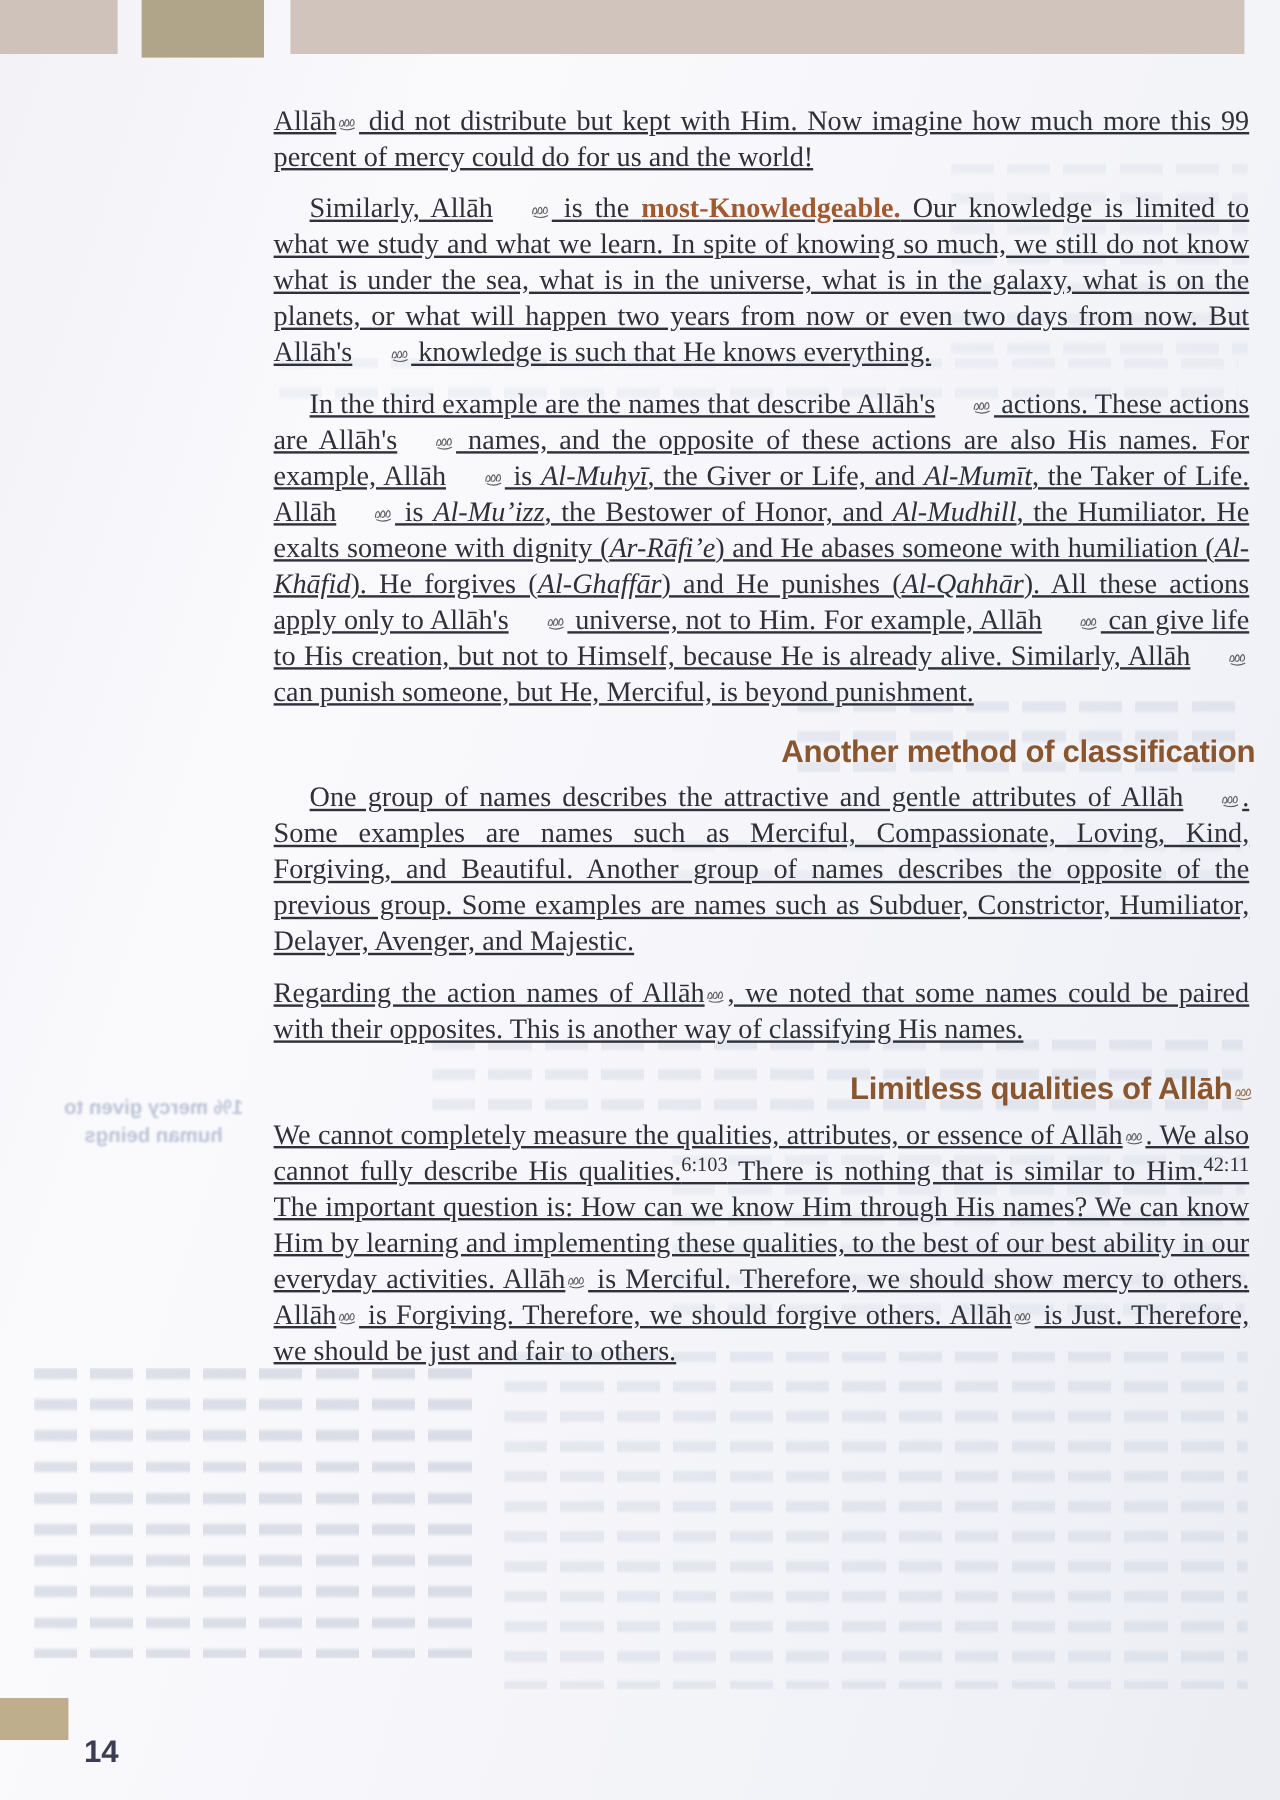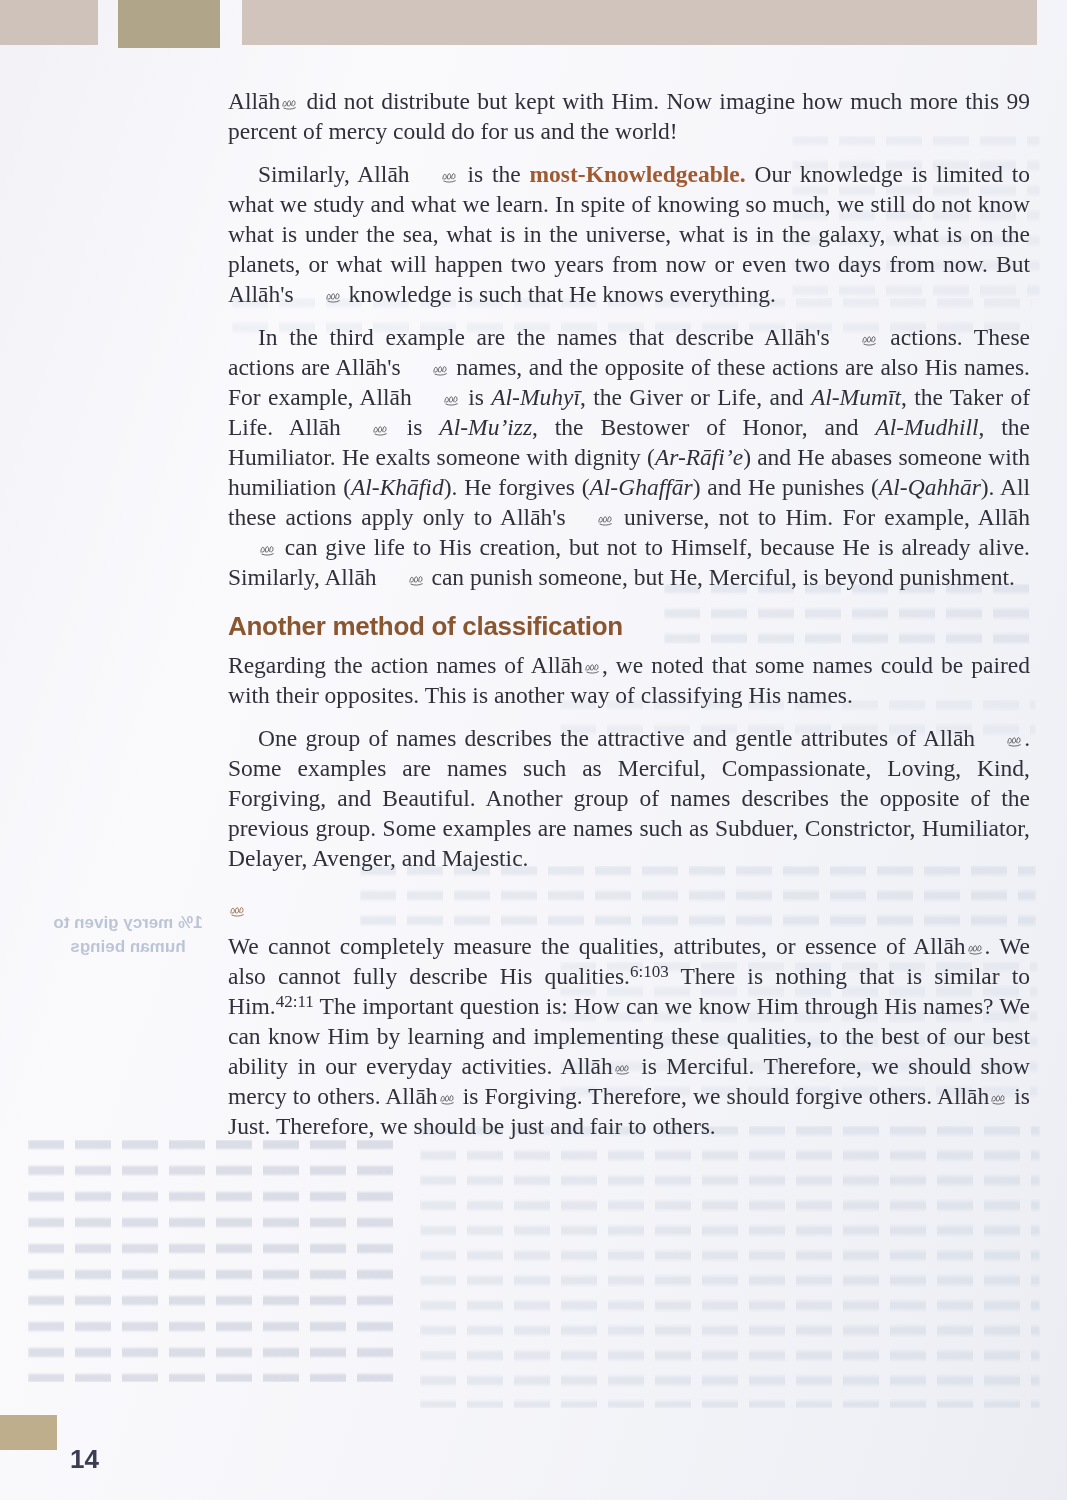--- a/index.html
+++ b/index.html
@@ -16,27 +16,27 @@
   .bar-left {left:0;    width:98px; height:45px;background:var(--bar_left,#cfc2ba);}
   .bar-mid  {left:118px;width:102px;height:48px;background:var(--bar_mid,#b1a589);}
   .bar-right{left:242px;width:795px;height:45px;background:var(--bar_right,#d0c4bc);}
 
   
   .content{
     position:absolute;left:228px;top:86px;width:818px;z-index:3;
     color:var(--body_text,#30303a);
     font-size:23.5px;line-height:30px;text-align:justify;
   }
-  .para{margin:0 16px 13px 0;}
+  .para{margin:0 5px 13px 0;text-decoration:underline;}
   .para.indent{text-indent:30px;}
   .h1{
     font-family:"Liberation Sans", sans-serif;
     font-weight:bold;font-size:26px;line-height:30px;
     letter-spacing:-0.3px;color:var(--heading,#8a5630);
-    margin:19px 0 9px 0;text-align:left;
+    margin:19px 0 9px 0;text-align:right;
   }
   .seg-i{font-style:italic;}
   .seg-b{font-weight:bold;color:var(--emphasis,#a05a32);}
   .seg-sup{font-size:17px;line-height:0;vertical-align:7px;letter-spacing:0;}
   .hon{display:inline-block;line-height:0;}
   .hon svg{display:inline;vertical-align:-1px;margin:0 1px;}
   .h1 .hon svg path{stroke:var(--heading,#8a5630);}
 
   
   .bleed{
@@ -112,27 +112,27 @@
           </svg></span><span> is </span><span class="seg-i">Al-Muhyī</span><span>, the Giver or Life, and </span><span class="seg-i">Al-Mumīt</span><span>, the Taker of Life. Allāh</span><span class="hon"><svg viewBox="0 0 20 15" width="17" height="13" aria-hidden="true">
             <path d="M2.2 10.5 C2.2 5 5.2 3 6.2 6.8 C6.8 9.2 5.4 10.9 3.8 10.6 M7.4 10.2 C7.2 4.4 10.2 2.4 11.2 6.2 C11.9 8.8 10.4 10.9 8.8 10.5 M12.6 9.9 C12.4 4.2 15.4 2.2 16.4 6 C17 8.4 15.6 10.7 14 10.3 M3.4 12.9 C7.6 14.7 12.8 14.5 16.9 12.5" fill="none" stroke="#44444a" stroke-width="1.1" stroke-linecap="round" opacity="0.85"></path>
           </svg></span><span> is </span><span class="seg-i">Al-Mu’izz</span><span>, the Bestower of Honor, and </span><span class="seg-i">Al-Mudhill</span><span>, the Humiliator. He exalts someone with dignity (</span><span class="seg-i">Ar-Rāfi’e</span><span>) and He abases someone with humiliation (</span><span class="seg-i">Al-Khāfid</span><span>). He forgives (</span><span class="seg-i">Al-Ghaffār</span><span>) and He punishes (</span><span class="seg-i">Al-Qahhār</span><span>). All these actions apply only to Allāh's</span><span class="hon"><svg viewBox="0 0 20 15" width="17" height="13" aria-hidden="true">
             <path d="M2.2 10.5 C2.2 5 5.2 3 6.2 6.8 C6.8 9.2 5.4 10.9 3.8 10.6 M7.4 10.2 C7.2 4.4 10.2 2.4 11.2 6.2 C11.9 8.8 10.4 10.9 8.8 10.5 M12.6 9.9 C12.4 4.2 15.4 2.2 16.4 6 C17 8.4 15.6 10.7 14 10.3 M3.4 12.9 C7.6 14.7 12.8 14.5 16.9 12.5" fill="none" stroke="#44444a" stroke-width="1.1" stroke-linecap="round" opacity="0.85"></path>
           </svg></span><span> universe, not to Him. For example, Allāh</span><span class="hon"><svg viewBox="0 0 20 15" width="17" height="13" aria-hidden="true">
             <path d="M2.2 10.5 C2.2 5 5.2 3 6.2 6.8 C6.8 9.2 5.4 10.9 3.8 10.6 M7.4 10.2 C7.2 4.4 10.2 2.4 11.2 6.2 C11.9 8.8 10.4 10.9 8.8 10.5 M12.6 9.9 C12.4 4.2 15.4 2.2 16.4 6 C17 8.4 15.6 10.7 14 10.3 M3.4 12.9 C7.6 14.7 12.8 14.5 16.9 12.5" fill="none" stroke="#44444a" stroke-width="1.1" stroke-linecap="round" opacity="0.85"></path>
           </svg></span><span> can give life to His creation, but not to Himself, because He is already alive. Similarly, Allāh</span><span class="hon"><svg viewBox="0 0 20 15" width="17" height="13" aria-hidden="true">
             <path d="M2.2 10.5 C2.2 5 5.2 3 6.2 6.8 C6.8 9.2 5.4 10.9 3.8 10.6 M7.4 10.2 C7.2 4.4 10.2 2.4 11.2 6.2 C11.9 8.8 10.4 10.9 8.8 10.5 M12.6 9.9 C12.4 4.2 15.4 2.2 16.4 6 C17 8.4 15.6 10.7 14 10.3 M3.4 12.9 C7.6 14.7 12.8 14.5 16.9 12.5" fill="none" stroke="#44444a" stroke-width="1.1" stroke-linecap="round" opacity="0.85"></path>
           </svg></span><span> can punish someone, but He, Merciful, is beyond punishment.</span></p>
     <h2 class="h1">Another method of classification</h2>
+    <p class="para indent"><span>One group of names describes the attractive and gentle attributes of Allāh</span><span class="hon"><svg viewBox="0 0 20 15" width="17" height="13" aria-hidden="true">
+            <path d="M2.2 10.5 C2.2 5 5.2 3 6.2 6.8 C6.8 9.2 5.4 10.9 3.8 10.6 M7.4 10.2 C7.2 4.4 10.2 2.4 11.2 6.2 C11.9 8.8 10.4 10.9 8.8 10.5 M12.6 9.9 C12.4 4.2 15.4 2.2 16.4 6 C17 8.4 15.6 10.7 14 10.3 M3.4 12.9 C7.6 14.7 12.8 14.5 16.9 12.5" fill="none" stroke="#44444a" stroke-width="1.1" stroke-linecap="round" opacity="0.85"></path>
+          </svg></span><span>. Some examples are names such as Merciful, Compassionate, Loving, Kind, Forgiving, and Beautiful. Another group of names describes the opposite of the previous group. Some examples are names such as Subduer, Constrictor, Humiliator, Delayer, Avenger, and Majestic.</span></p>
     <p class="para"><span>Regarding the action names of Allāh</span><span class="hon"><svg viewBox="0 0 20 15" width="17" height="13" aria-hidden="true">
             <path d="M2.2 10.5 C2.2 5 5.2 3 6.2 6.8 C6.8 9.2 5.4 10.9 3.8 10.6 M7.4 10.2 C7.2 4.4 10.2 2.4 11.2 6.2 C11.9 8.8 10.4 10.9 8.8 10.5 M12.6 9.9 C12.4 4.2 15.4 2.2 16.4 6 C17 8.4 15.6 10.7 14 10.3 M3.4 12.9 C7.6 14.7 12.8 14.5 16.9 12.5" fill="none" stroke="#44444a" stroke-width="1.1" stroke-linecap="round" opacity="0.85"></path>
           </svg></span><span>, we noted that some names could be paired with their opposites. This is another way of classifying His names.</span></p>
-    <p class="para indent"><span>One group of names describes the attractive and gentle attributes of Allāh</span><span class="hon"><svg viewBox="0 0 20 15" width="17" height="13" aria-hidden="true">
-            <path d="M2.2 10.5 C2.2 5 5.2 3 6.2 6.8 C6.8 9.2 5.4 10.9 3.8 10.6 M7.4 10.2 C7.2 4.4 10.2 2.4 11.2 6.2 C11.9 8.8 10.4 10.9 8.8 10.5 M12.6 9.9 C12.4 4.2 15.4 2.2 16.4 6 C17 8.4 15.6 10.7 14 10.3 M3.4 12.9 C7.6 14.7 12.8 14.5 16.9 12.5" fill="none" stroke="#44444a" stroke-width="1.1" stroke-linecap="round" opacity="0.85"></path>
-          </svg></span><span>. Some examples are names such as Merciful, Compassionate, Loving, Kind, Forgiving, and Beautiful. Another group of names describes the opposite of the previous group. Some examples are names such as Subduer, Constrictor, Humiliator, Delayer, Avenger, and Majestic.</span></p>
-    <h2 class="h1"><span class="hon"><svg viewBox="0 0 20 15" width="17" height="13" aria-hidden="true">
+    <h2 class="h1"><span>Limitless qualities of Allāh</span><span class="hon"><svg viewBox="0 0 20 15" width="17" height="13" aria-hidden="true">
             <path d="M2.2 10.5 C2.2 5 5.2 3 6.2 6.8 C6.8 9.2 5.4 10.9 3.8 10.6 M7.4 10.2 C7.2 4.4 10.2 2.4 11.2 6.2 C11.9 8.8 10.4 10.9 8.8 10.5 M12.6 9.9 C12.4 4.2 15.4 2.2 16.4 6 C17 8.4 15.6 10.7 14 10.3 M3.4 12.9 C7.6 14.7 12.8 14.5 16.9 12.5" fill="none" stroke="#44444a" stroke-width="1.1" stroke-linecap="round" opacity="0.85"></path>
           </svg></span></h2>
     <p class="para"><span>We cannot completely measure the qualities, attributes, or essence of Allāh</span><span class="hon"><svg viewBox="0 0 20 15" width="17" height="13" aria-hidden="true">
             <path d="M2.2 10.5 C2.2 5 5.2 3 6.2 6.8 C6.8 9.2 5.4 10.9 3.8 10.6 M7.4 10.2 C7.2 4.4 10.2 2.4 11.2 6.2 C11.9 8.8 10.4 10.9 8.8 10.5 M12.6 9.9 C12.4 4.2 15.4 2.2 16.4 6 C17 8.4 15.6 10.7 14 10.3 M3.4 12.9 C7.6 14.7 12.8 14.5 16.9 12.5" fill="none" stroke="#44444a" stroke-width="1.1" stroke-linecap="round" opacity="0.85"></path>
           </svg></span><span>. We also cannot fully describe His qualities.</span><span class="seg-sup">6:103</span><span> There is nothing that is similar to Him.</span><span class="seg-sup">42:11</span><span> The important question is: How can we know Him through His names? We can know Him by learning and implementing these qualities, to the best of our best ability in our everyday activities. Allāh</span><span class="hon"><svg viewBox="0 0 20 15" width="17" height="13" aria-hidden="true">
             <path d="M2.2 10.5 C2.2 5 5.2 3 6.2 6.8 C6.8 9.2 5.4 10.9 3.8 10.6 M7.4 10.2 C7.2 4.4 10.2 2.4 11.2 6.2 C11.9 8.8 10.4 10.9 8.8 10.5 M12.6 9.9 C12.4 4.2 15.4 2.2 16.4 6 C17 8.4 15.6 10.7 14 10.3 M3.4 12.9 C7.6 14.7 12.8 14.5 16.9 12.5" fill="none" stroke="#44444a" stroke-width="1.1" stroke-linecap="round" opacity="0.85"></path>
           </svg></span><span> is Merciful. Therefore, we should show mercy to others. Allāh</span><span class="hon"><svg viewBox="0 0 20 15" width="17" height="13" aria-hidden="true">
             <path d="M2.2 10.5 C2.2 5 5.2 3 6.2 6.8 C6.8 9.2 5.4 10.9 3.8 10.6 M7.4 10.2 C7.2 4.4 10.2 2.4 11.2 6.2 C11.9 8.8 10.4 10.9 8.8 10.5 M12.6 9.9 C12.4 4.2 15.4 2.2 16.4 6 C17 8.4 15.6 10.7 14 10.3 M3.4 12.9 C7.6 14.7 12.8 14.5 16.9 12.5" fill="none" stroke="#44444a" stroke-width="1.1" stroke-linecap="round" opacity="0.85"></path>
           </svg></span><span> is Forgiving. Therefore, we should forgive others. Allāh</span><span class="hon"><svg viewBox="0 0 20 15" width="17" height="13" aria-hidden="true">
             <path d="M2.2 10.5 C2.2 5 5.2 3 6.2 6.8 C6.8 9.2 5.4 10.9 3.8 10.6 M7.4 10.2 C7.2 4.4 10.2 2.4 11.2 6.2 C11.9 8.8 10.4 10.9 8.8 10.5 M12.6 9.9 C12.4 4.2 15.4 2.2 16.4 6 C17 8.4 15.6 10.7 14 10.3 M3.4 12.9 C7.6 14.7 12.8 14.5 16.9 12.5" fill="none" stroke="#44444a" stroke-width="1.1" stroke-linecap="round" opacity="0.85"></path>

